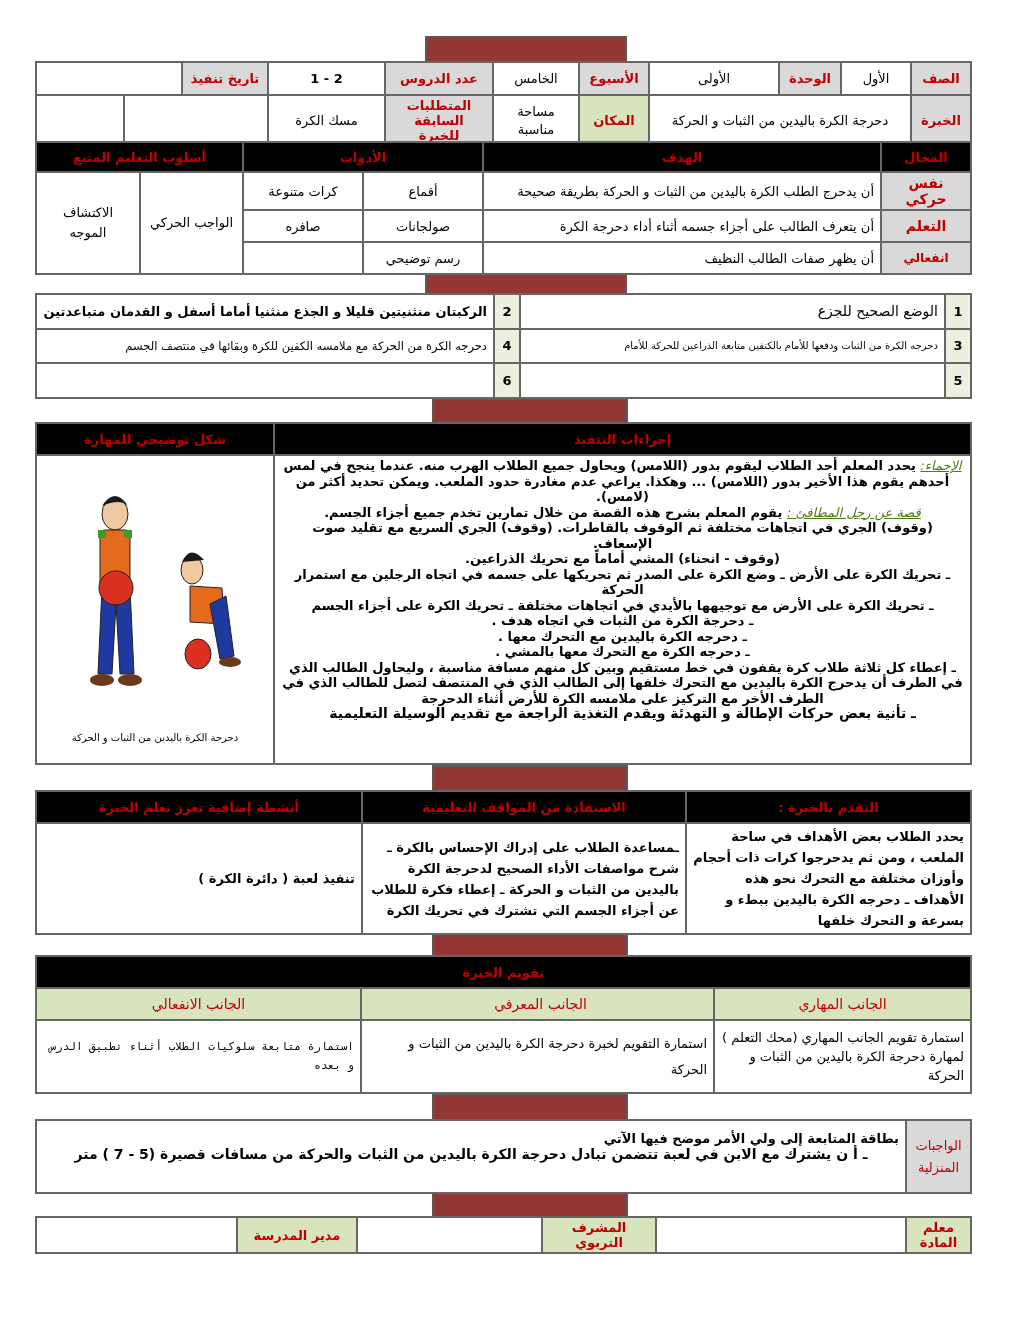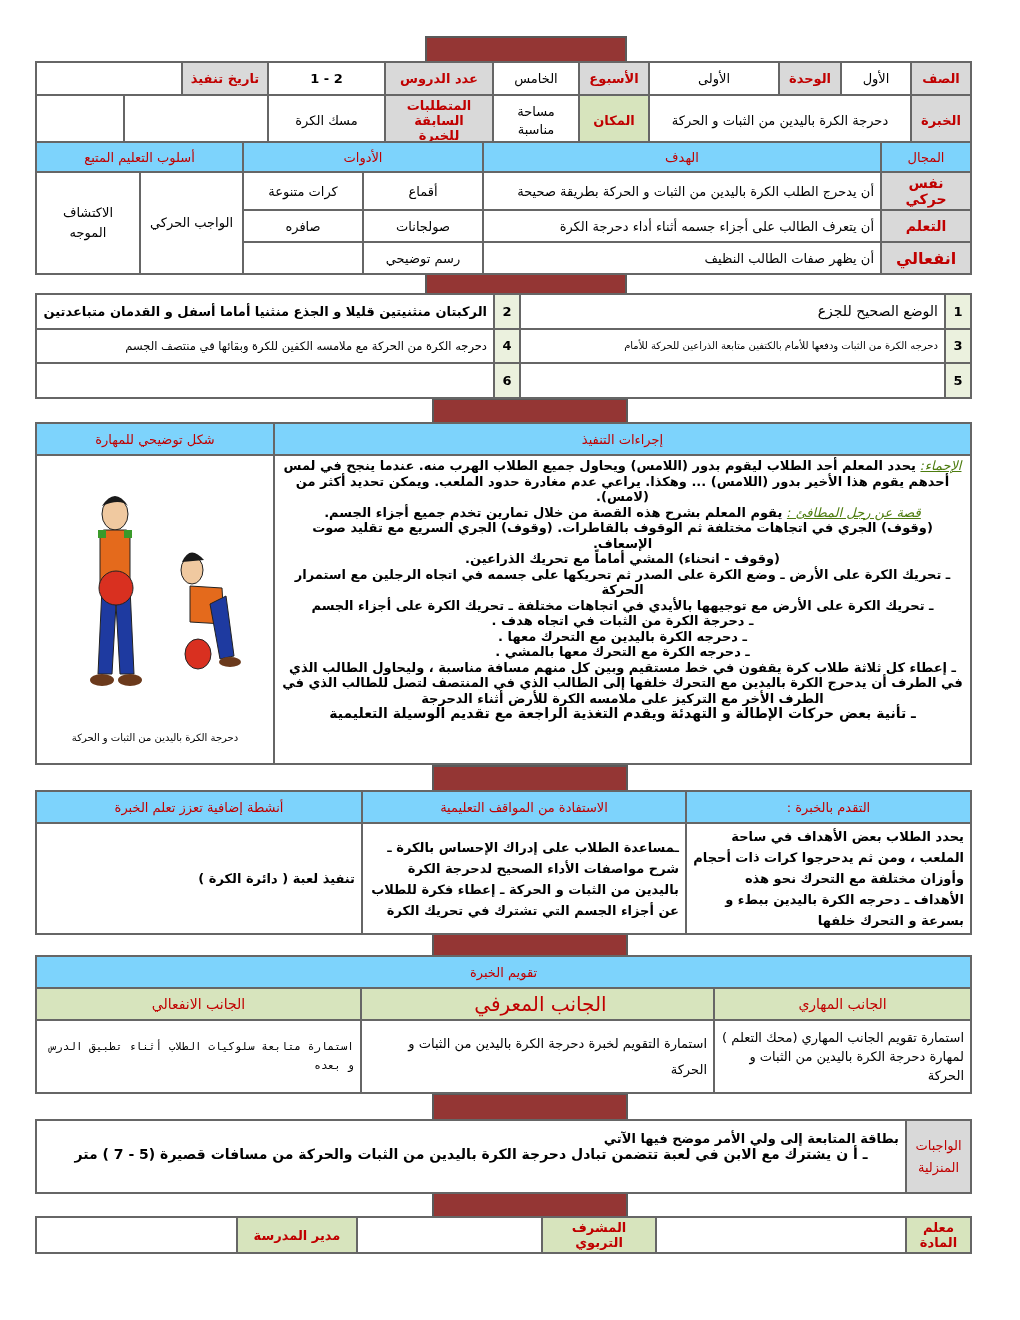--- a/index.html
+++ b/index.html
@@ -3,21 +3,21 @@
 <meta charset="utf-8">
 <style>
   * { box-sizing: border-box; margin: 0; padding: 0; }
   html, body { width: 1020px; height: 1320px; background: #ffffff; }
   body { font-family: "DejaVu Sans", "Liberation Sans", sans-serif; color: #000; position: relative; direction: rtl; }
   .tab { position: absolute; background: #943634; border: 2px solid #5a5a5a; border-bottom: none; height: 26px; }
   table.grid { position: absolute; border-collapse: collapse; table-layout: fixed; direction: rtl; border: 2px solid #555; }
   table.grid td { border: 2px solid #666; padding: 2px 6px; font-size: 13px; vertical-align: middle; text-align: center; }
   .lbl { background: #d9d9d9; color: #c00000; font-weight: bold; }
   .lblg { background: #d7e4bd; color: #c00000; font-weight: bold; }
-  .hdr { background: #7dd3fc; color: #c00000; font-weight: normal; font-size: 14px; }
+  .hdr { background: #000000; color: #c00000; font-weight: bold; font-size: 14px; }
   .sm { font-size: 11px; margin-top: 44px; }
   .num { background: #ebf1de; font-weight: bold; font-size: 14px; width: 26px; }
   .val { background: #fff; }
   .r { text-align: right !important; }
   .exec { text-align: right; font-size: 11px; font-weight: bold; line-height: 15.5px; padding: 4px 6px; vertical-align: top !important; }
   .exec .head { color: #4d7c0f; font-style: italic; text-decoration: underline; font-weight: normal; }
   .exec .big { font-size: 14px; }
   .figcell { vertical-align: top !important; padding: 0 !important; position: relative; }
   .caption { font-size: 10px; text-align: center; margin-top: 8px; }
   .bold { font-weight: bold; }
@@ -98,21 +98,21 @@
     <td class="val ml" rowspan="3">الواجب الحركي</td>
     <td class="val ml" rowspan="3">الاكتشاف الموجه</td>
   </tr>
   <tr style="height:32px;">
     <td class="lbl" style="font-size:14px;">التعلم</td>
     <td class="val r">أن يتعرف الطالب على أجزاء جسمه أثناء أداء دحرجة الكرة</td>
     <td class="val">صولجانات</td>
     <td class="val">صافره</td>
   </tr>
   <tr style="height:32px;">
-    <td class="lbl" style="font-size:16px;">انفعالي</td>
+    <td class="lbl" style="font-size:12px;">انفعالي</td>
     <td class="val r">أن يظهر صفات الطالب النظيف</td>
     <td class="val">رسم توضيحي</td>
     <td class="val"></td>
   </tr>
 </tbody>
   </table>
 
 <table class="grid" style="left:35px; top:293px; width:935px; height:106px;">
   <colgroup>
     <col style="width:26px">
@@ -217,21 +217,21 @@
     <col style="width:257px">
       <col style="width:353px">
       <col style="width:325px">
   </colgroup>
   <tbody>
       <tr style="height:32px;">
     <td class="hdr" colspan="3">تقويم الخبرة</td>
   </tr>
   <tr style="height:32px;">
     <td class="lblg" style="font-weight:normal; font-size:14px;">الجانب المهاري</td>
-    <td class="lblg" style="font-weight:normal; font-size:20px;padding-left:12px;">الجانب المعرفي</td>
+    <td class="lblg" style="font-weight:normal; font-size:14px;padding-left:12px;">الجانب المعرفي</td>
     <td class="lblg" style="font-weight:normal; font-size:14px;">الجانب الانفعالي</td>
   </tr>
   <tr>
     <td class="val r" style="font-size:13px; line-height:19px;">استمارة تقويم الجانب المهاري (محك التعلم ) لمهارة دحرجة الكرة باليدين من الثبات و الحركة</td>
     <td class="val r" style="font-size:13px; line-height:26px;">استمارة التقويم لخبرة دحرجة الكرة باليدين من الثبات و الحركة</td>
     <td class="val r" style="font-size:11px; line-height:19px;font-family:Liberation Mono, monospace;">استمارة متابعة سلوكيات الطلاب أثناء تطبيق الدرس و بعده</td>
   </tr>
 </tbody>
   </table>
 

